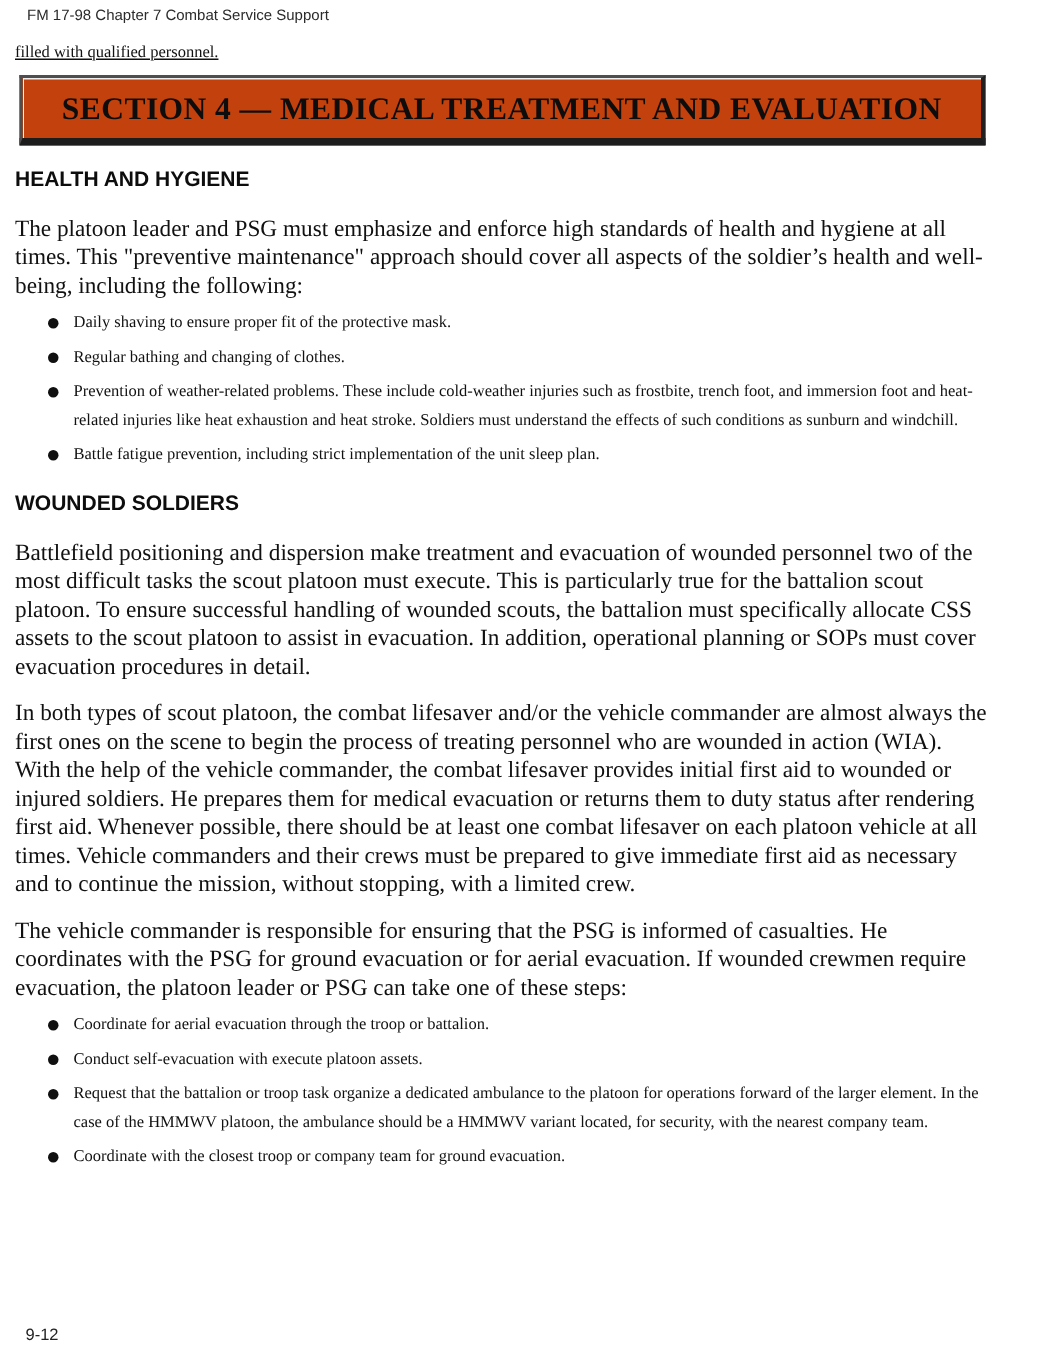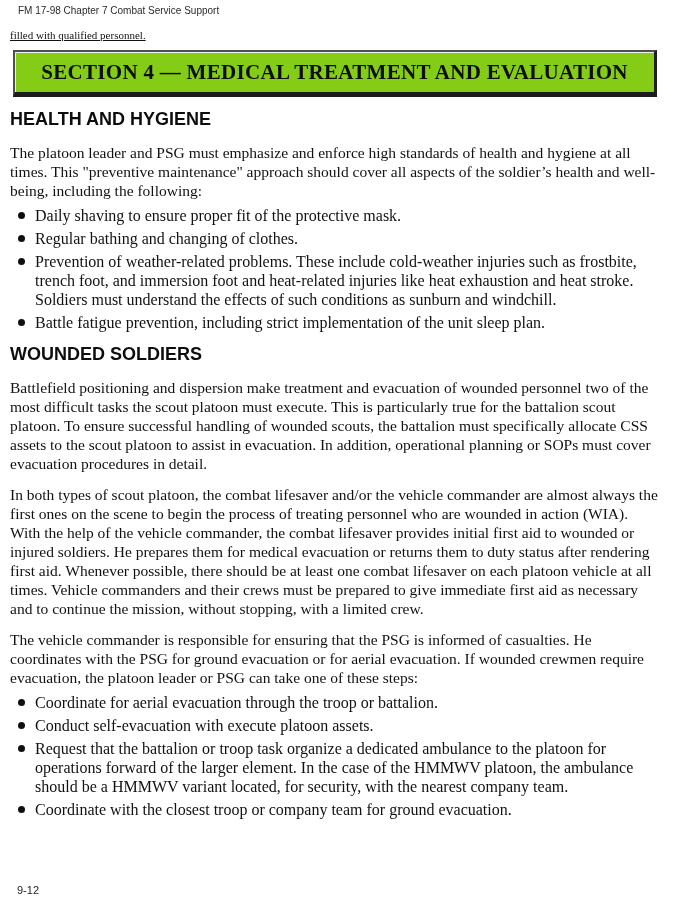--- a/index.html
+++ b/index.html
@@ -21,53 +21,53 @@
   }
   .intro {
     margin: 8px 10px 0 10px;
     font-size: 11px;
     line-height: 20px;
     text-decoration: underline;
   }
   .banner {
     margin: 5px 10px 0 13px;
     height: 40px;
-    background: #84cc16;
+    background: #c2410c;
     border: 2px solid #4e4e4e;
     border-right: 3px solid #202020;
     border-bottom: 5px solid #1c1c1c;
     box-shadow: inset 1px 1px 0 #efefef;
     display: flex;
     align-items: center;
     justify-content: center;
   }
   .banner-title {
     font-weight: bold;
     font-size: 21px;
     letter-spacing: 0.3px;
     color: #0d0d0d;
   }
   h2 {
     margin: 10px 0 0 10px;
     font-family: "Liberation Sans", sans-serif;
     font-weight: bold;
-    font-size: 18px;
+    font-size: 14px;
     line-height: 24px;
     color: #0d0d0d;
   }
   p.body {
     margin: 12px 8px 0 10px;
     font-size: 15.5px;
     line-height: 19px;
   }
   ul.bullets {
     margin: 6px 10px 0 0;
-    padding: 0 0 0 35px;
+    padding: 0 0 0 49px;
     list-style: none;
-    font-size: 16px;
+    font-size: 11px;
     line-height: 19px;
   }
   ul.bullets li { position: relative; }
   ul.bullets li + li { margin-top: 4px; }
   .bullet-dot {
     position: absolute;
     left: -17px;
     top: 6px;
     width: 7px;
     height: 7px;

